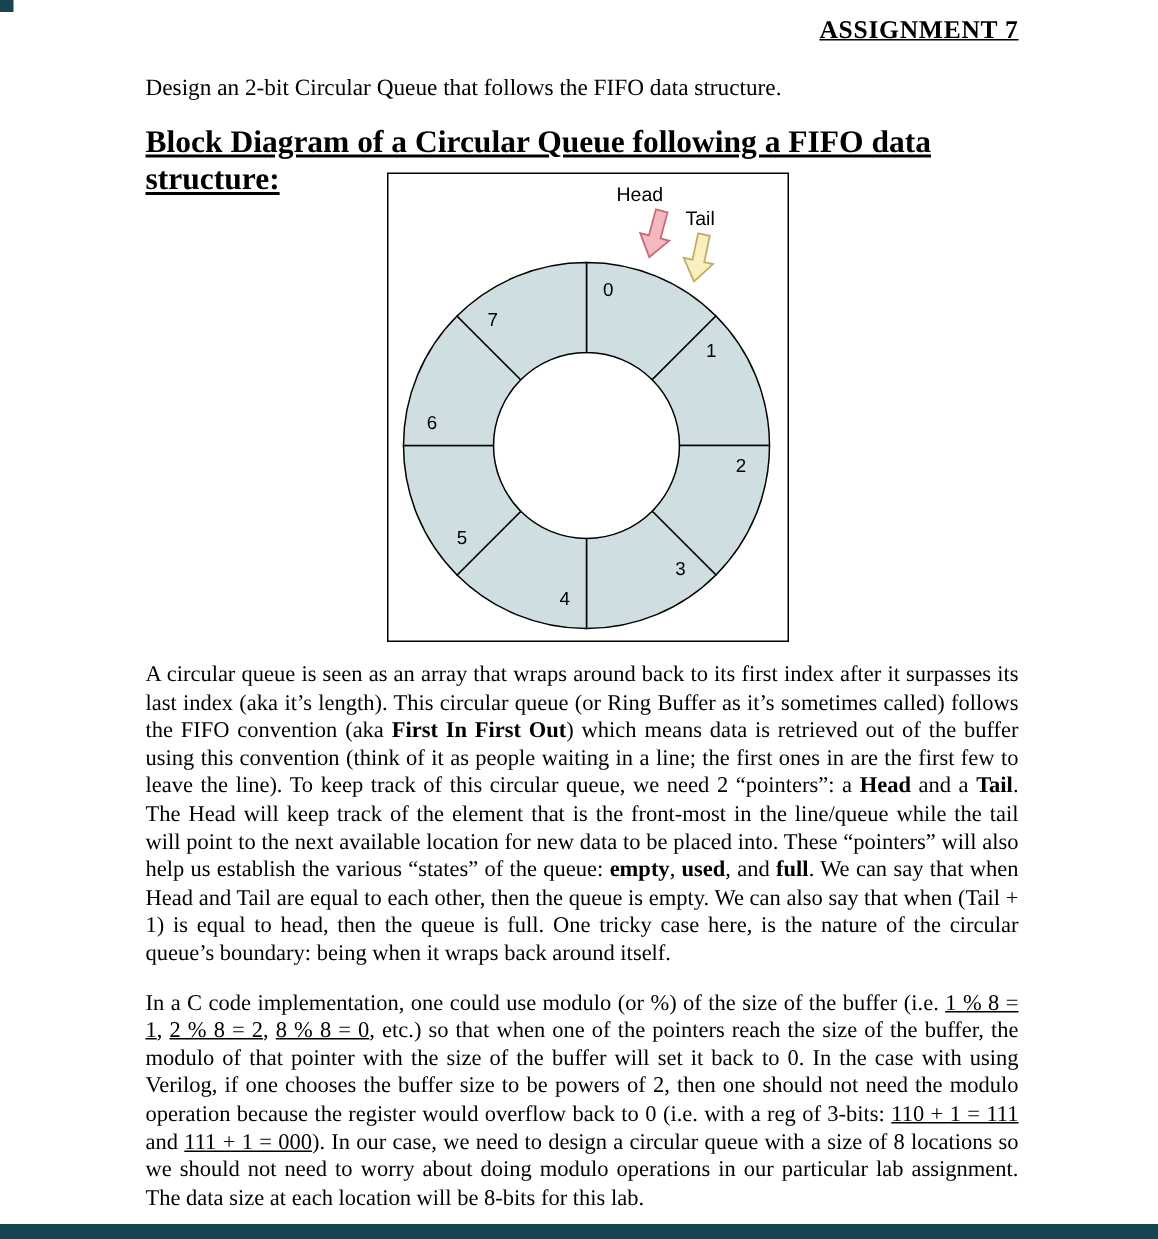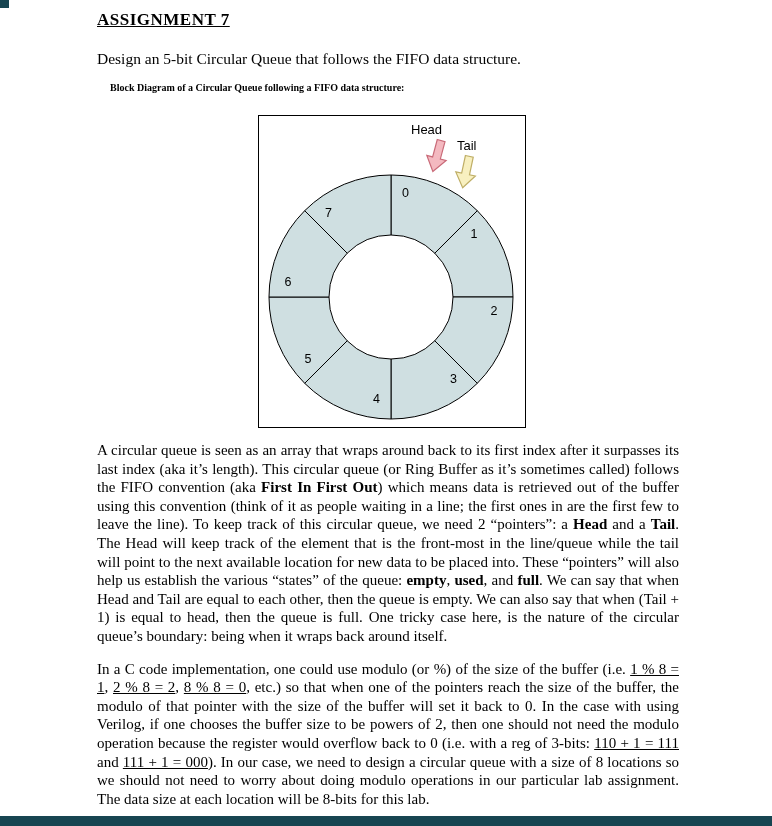--- a/index.html
+++ b/index.html
@@ -8,30 +8,30 @@
     background:#ffffff;
     font-family:"Liberation Serif", serif;
     color:#000;
     position:relative;
     overflow:hidden;
   }
   .page { position:absolute; inset:0; background:#fff; }
   .corner-notch { position:absolute; left:0; top:0; width:9px; height:8px; background:#174551; }
   .title {
     position:absolute; top:10px; left:97px; width:582px;
-    text-align:left; font-size:17px; font-weight:bold;
+    text-align:right; font-size:17px; font-weight:bold;
     text-decoration:underline; letter-spacing:0.5px;
   }
   .intro {
     position:absolute; top:50px; left:97px; width:582px;
     font-size:15.5px;
   }
   .section-heading {
     position:absolute; top:82px; left:97px; width:582px;
-    font-size:10px; font-weight:bold; margin-left:13px;
+    font-size:21px; font-weight:bold; text-decoration:underline;
   }
   .diagram-box {
     position:absolute; left:258px; top:115px; width:268px; height:313px;
     border:1px solid #000; background:#fff;
   }
   .diagram-box svg { position:absolute; left:0; top:0; }
   .diag-label {
     position:absolute; font-family:"Liberation Sans", sans-serif;
     font-size:13px; color:#000;
   }
@@ -53,21 +53,21 @@
 </style>
 </head>
 <body>
 
 <div class="page">
 
   <div class="corner-notch" style="background: rgb(23, 69, 81);"></div>
 
   <h1 class="title">ASSIGNMENT 7</h1>
 
-  <p class="intro">Design an 5-bit Circular Queue that follows the FIFO data structure.</p>
+  <p class="intro">Design an 2-bit Circular Queue that follows the FIFO data structure.</p>
 
   <h2 class="section-heading">Block Diagram of a Circular Queue following a FIFO data structure:</h2>
 
   <div class="diagram-box">
     <svg id="ring-svg" width="266" height="311" viewBox="0 0 266 311">
         <path d="M132.0,59.0 A122,122 0 0 1 218.3,94.7 L175.8,137.2 A62,62 0 0 0 132.0,119.0 Z" fill="#cfdfe1" stroke="#000000" stroke-width="1"></path>
         <text x="146.5" y="78.0" text-anchor="middle" dominant-baseline="middle" class="slot-num">0</text>
         <path d="M218.3,94.7 A122,122 0 0 1 254.0,181.0 L194.0,181.0 A62,62 0 0 0 175.8,137.2 Z" fill="#cfdfe1" stroke="#000000" stroke-width="1"></path>
         <text x="215.1" y="118.4" text-anchor="middle" dominant-baseline="middle" class="slot-num">1</text>
         <path d="M254.0,181.0 A122,122 0 0 1 218.3,267.3 L175.8,224.8 A62,62 0 0 0 194.0,181.0 Z" fill="#cfdfe1" stroke="#000000" stroke-width="1"></path>

